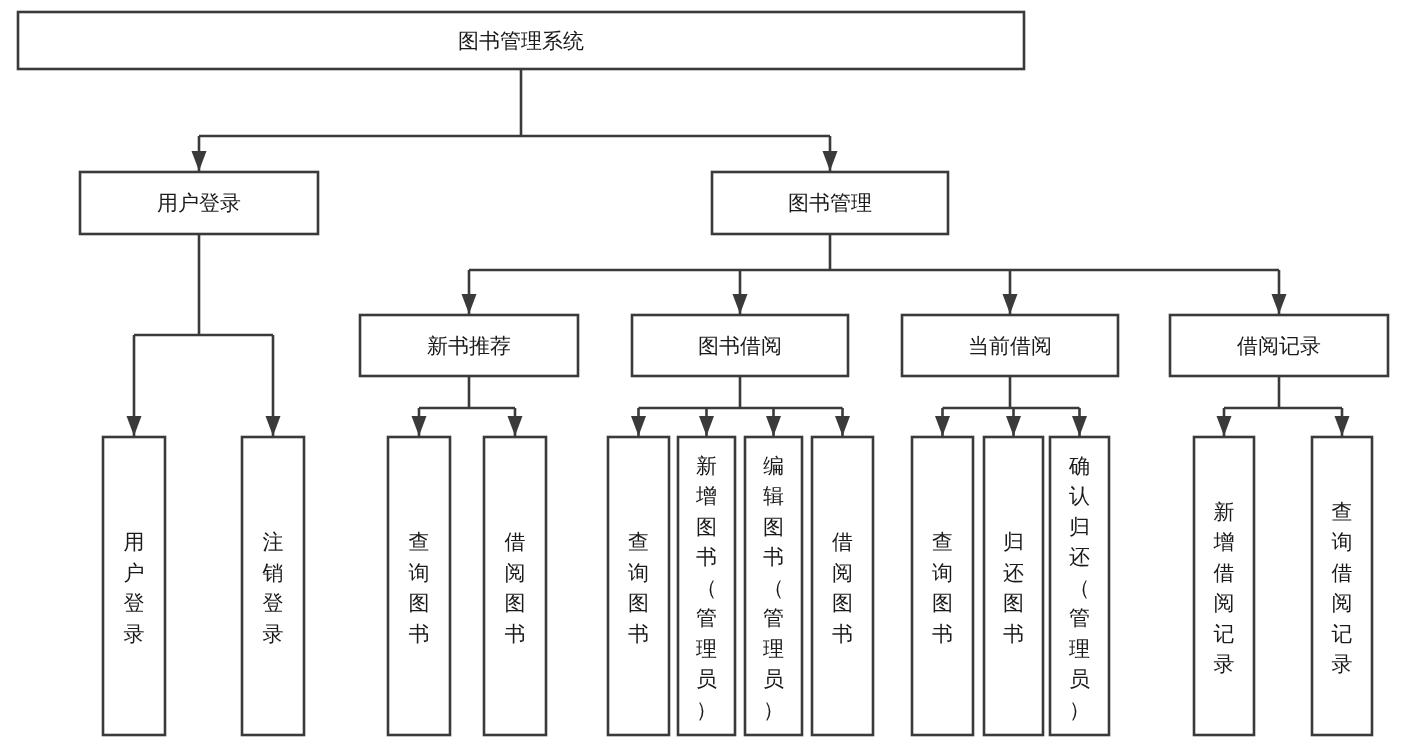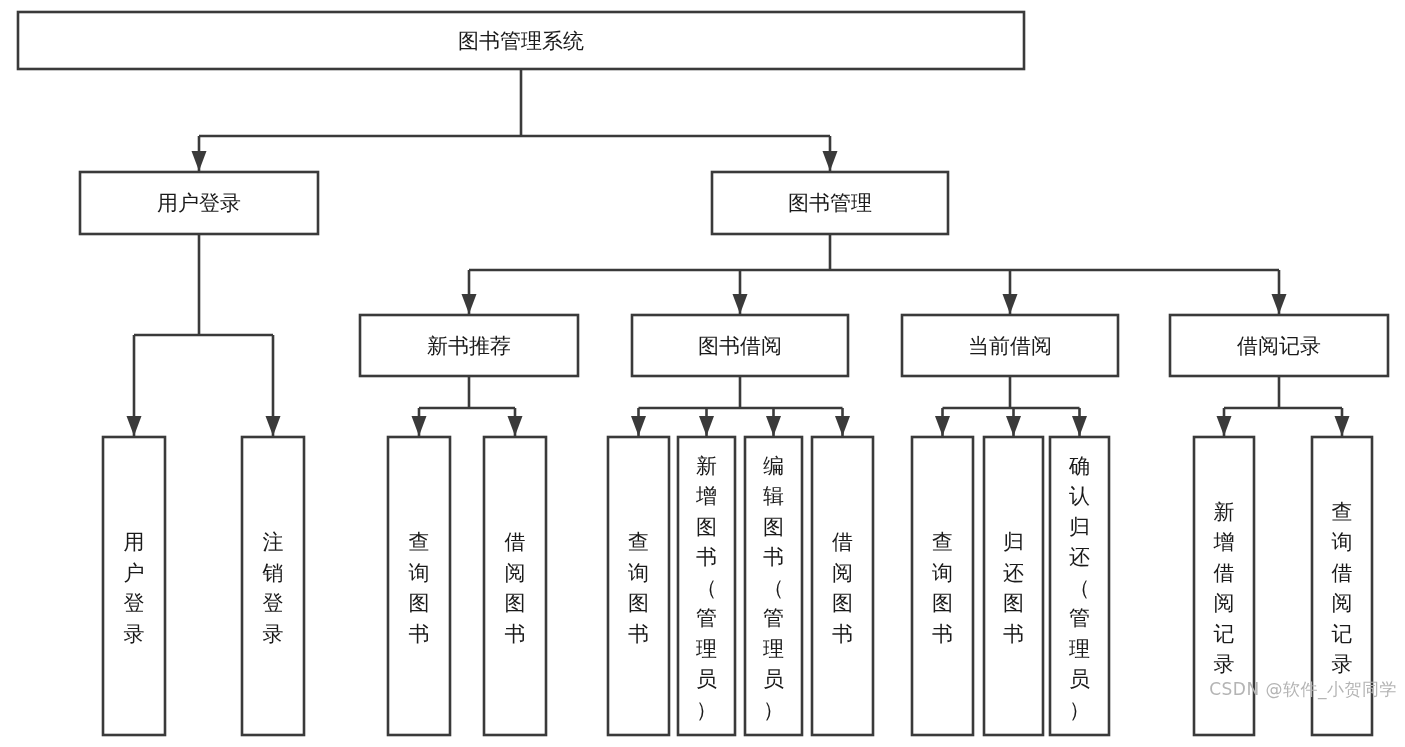--- a/index.html
+++ b/index.html
@@ -202,14 +202,13 @@
         <g>
           <rect x="1194" y="437" width="60" height="298" class="box-rect"></rect>
           <text class="node-label-v" x="1224" y="518.5"><tspan x="1224" dy="0">新</tspan><tspan x="1224" dy="30.5">增</tspan><tspan x="1224" dy="30.5">借</tspan><tspan x="1224" dy="30.5">阅</tspan><tspan x="1224" dy="30.5">记</tspan><tspan x="1224" dy="30.5">录</tspan></text>
         </g>
         <g>
           <rect x="1312" y="437" width="60" height="298" class="box-rect"></rect>
           <text class="node-label-v" x="1342" y="518.5"><tspan x="1342" dy="0">查</tspan><tspan x="1342" dy="30.5">询</tspan><tspan x="1342" dy="30.5">借</tspan><tspan x="1342" dy="30.5">阅</tspan><tspan x="1342" dy="30.5">记</tspan><tspan x="1342" dy="30.5">录</tspan></text>
         </g>
       </g>
     </svg>
-  <div class="watermark">CSDN @软件_小贺同学</div>
 </div>
 
 </body></html>

